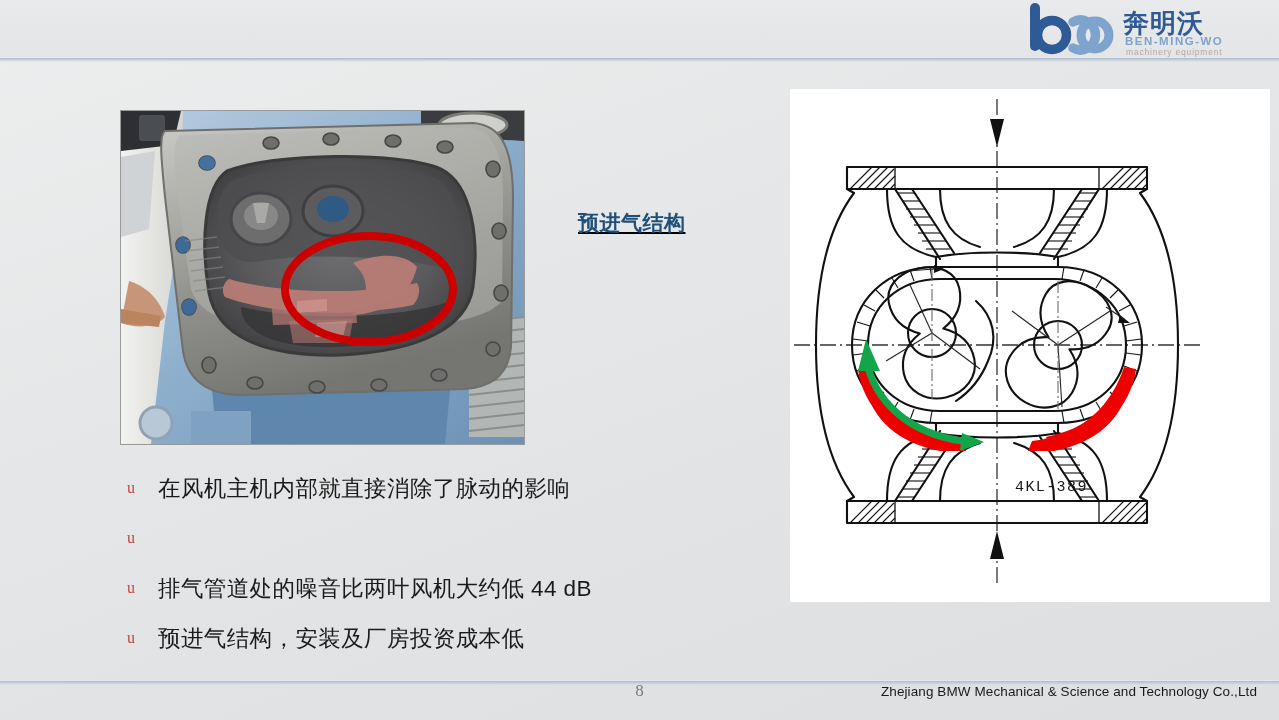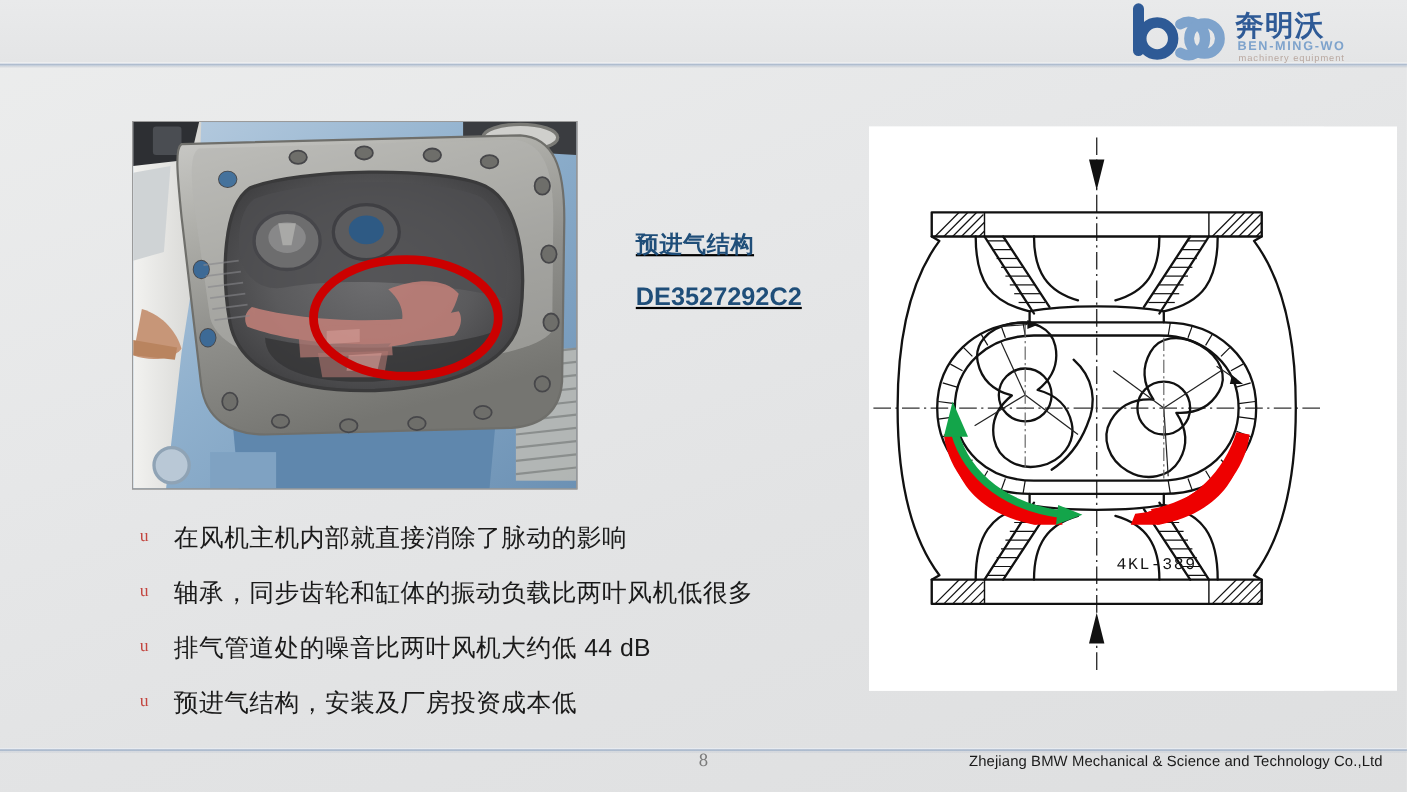--- a/index.html
+++ b/index.html
@@ -105,21 +105,20 @@
     white-space: nowrap;
     text-align: center;
   }
 
   
   #diagram-panel {
     position: absolute;
     left: 790px; top: 89px;
     width: 480px; height: 513px;
     background: #ffffff;
-    margin-top: 26px;
   }
   #diagram-panel svg { display: block; }
   .dwg     { fill: none; stroke: #111111; stroke-width: 2.1; stroke-linejoin: round; stroke-linecap: round; }
   .dwg-thin{ fill: none; stroke: #111111; stroke-width: 1.3; }
   .hatch   { fill: none; stroke: #111111; stroke-width: 1.1; }
   .center  { fill: none; stroke: #333333; stroke-width: 1.3; stroke-dasharray: 16 4 2 4; }
   .center-f{ fill: none; stroke: #6b6b6b; stroke-width: 1.1; stroke-dasharray: 12 3 2 3; }
   .leader  { fill: none; stroke: #222222; stroke-width: 1.1; }
   .pocket  { fill: #ee0000; stroke: none; }
   .arrowG  { fill: none; stroke: #13a54a; stroke-width: 7; stroke-linecap: round; }
@@ -322,31 +321,29 @@
             <path d="M74 180 L106 176"></path>
         </g>
 
         <ellipse cx="248" cy="178" rx="84" ry="53" fill="none" stroke="#cc0000" stroke-width="8"></ellipse>
       </g>
     </svg>
   </div>
 
   <div id="title-block">
     <div class="title-line">预进气结构</div>
-    <div class="title-line code">DE3527292C2</div>
   </div>
 
   <div id="bullets">
     <div class="bullet-row">
       <span class="bullet-mark">u</span>
       <span class="bullet-text">在风机主机内部就直接消除了脉动的影响</span>
     </div>
     <div class="bullet-row">
       <span class="bullet-mark">u</span>
-      <span class="bullet-text">轴承，同步齿轮和缸体的振动负载比两叶风机低很多</span>
     </div>
     <div class="bullet-row">
       <span class="bullet-mark">u</span>
       <span class="bullet-text">排气管道处的噪音比两叶风机大约低 44 dB</span>
     </div>
     <div class="bullet-row">
       <span class="bullet-mark">u</span>
       <span class="bullet-text">预进气结构，安装及厂房投资成本低</span>
     </div>
   </div>

